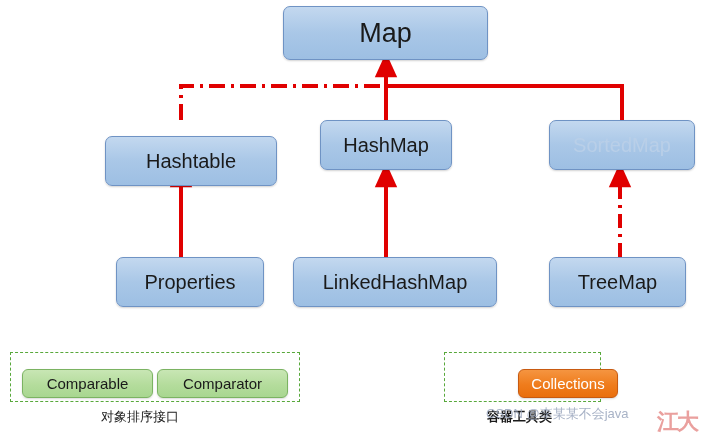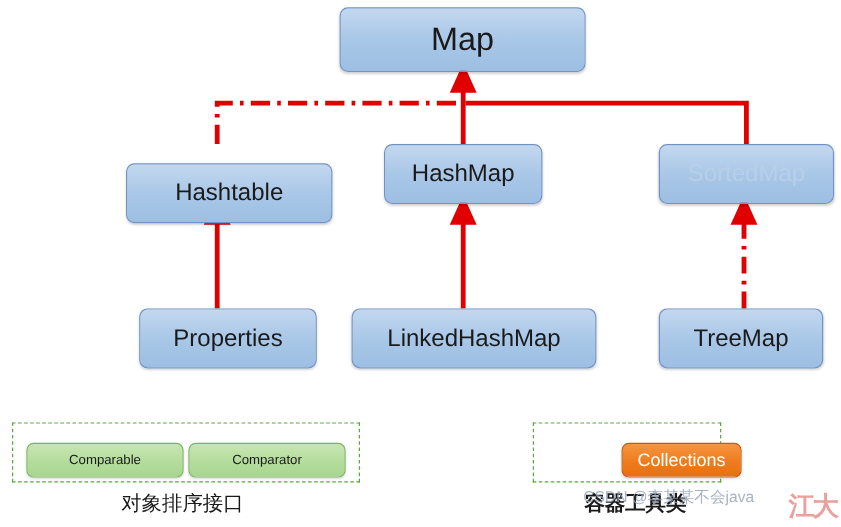--- a/index.html
+++ b/index.html
@@ -56,42 +56,42 @@
   }
   .green-node {
     position: absolute;
     box-sizing: border-box;
     border: 1px solid #7bb362;
     border-radius: 6px;
     background: linear-gradient(to bottom, #c8e6b4 0%, #b4dc9c 55%, #a8d690 100%);
     display: flex;
     align-items: center;
     justify-content: center;
-    font-size: 11px;
+    font-size: 15px;
     color: #1a1a1a;
     box-shadow: 0 1px 2px rgba(0,0,0,0.15);
     white-space: nowrap;
   }
   .orange-node {
     position: absolute;
     box-sizing: border-box;
     border: 1px solid #c85a10;
     border-radius: 6px;
     background: linear-gradient(to bottom, #f59541 0%, #ef7c1c 55%, #e96f0d 100%);
     display: flex;
     align-items: center;
     justify-content: center;
     font-size: 15px;
     color: #ffffff;
     box-shadow: 0 1px 2px rgba(0,0,0,0.15);
     white-space: nowrap;
   }
   .caption {
     position: absolute;
-    font-size: 17px;
+    font-size: 13px;
     color: #1a1a1a;
     white-space: nowrap;
   }
   .watermark {
     position: absolute;
     color: #9aa6bd;
     font-size: 13px;
     white-space: nowrap;
     opacity: 0.85;
   }

